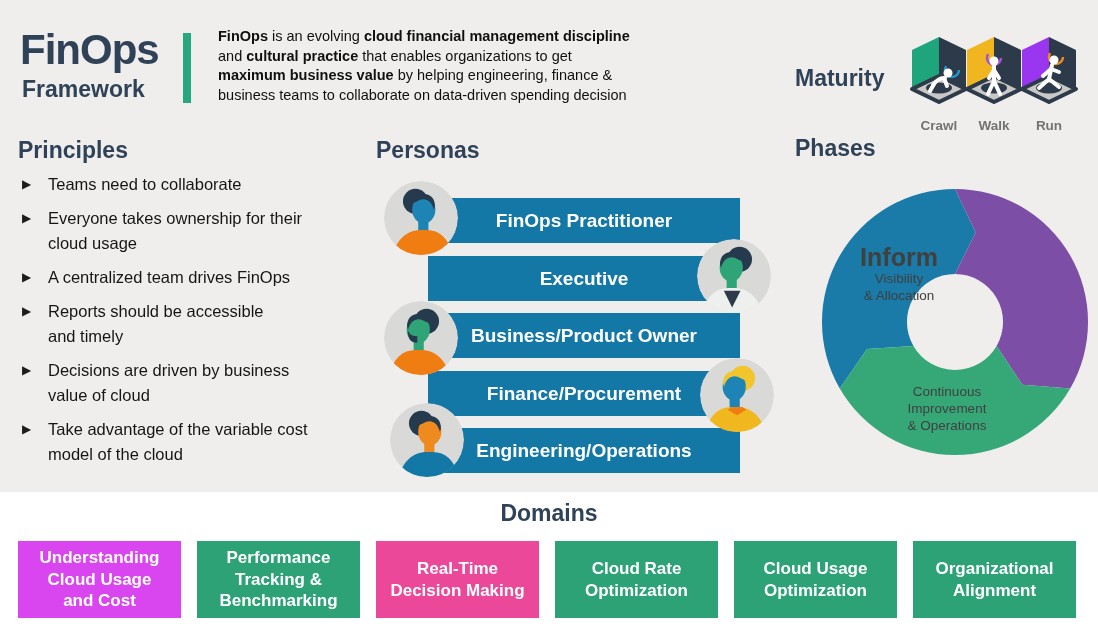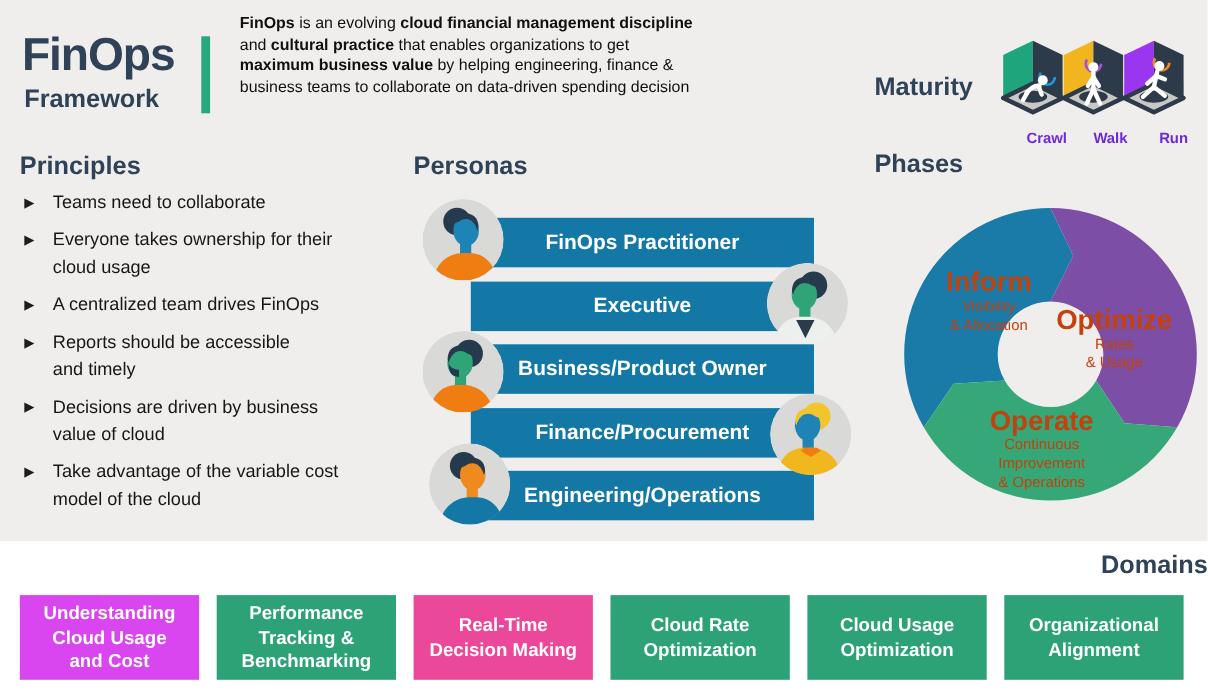--- a/index.html
+++ b/index.html
@@ -4,54 +4,54 @@
 <style>
   html,body{margin:0;padding:0;background:#fff;}
   .stage{position:relative;width:1098px;height:632px;overflow:hidden;
          font-family:"Liberation Sans","DejaVu Sans",sans-serif;background:#ffffff;}
   .top-bg{position:absolute;left:0;top:0;width:1098px;height:492px;background:#efeeec;}
   .h2{position:absolute;font-size:23px;font-weight:bold;color:#2f4257;margin:0;}
   
   .logo-title{position:absolute;left:20px;top:26px;font-size:42px;font-weight:bold;color:#2f4257;letter-spacing:-1px;}
   .logo-sub{position:absolute;left:22px;top:76px;font-size:23px;font-weight:bold;color:#2f4257;}
   .logo-bar{position:absolute;left:183px;top:33px;width:8px;height:70px;}
-  .description{position:absolute;left:218px;top:12px;width:470px;font-size:14.5px;line-height:19.5px;
+  .description{position:absolute;left:218px;top:27px;width:470px;font-size:14.5px;line-height:19.5px;
                color:#101010;white-space:pre-line;margin:0;}
   .description b{font-weight:bold;}
   
   .maturity-title{left:795px;top:45px;font-size:23px;margin-top:20px;}
   .maturity-icons{position:absolute;left:908px;top:36px;display:flex;}
   .maturity-icons svg{display:block;}
   .maturity-icons svg + svg{margin-left:-7px;}
   .maturity-labels{position:absolute;left:908px;top:118px;display:flex;}
-  .maturity-labels span{display:inline-block;width:62px;text-align:right;font-size:13.5px;
-                        font-weight:bold;color:#6d28d9;}
+  .maturity-labels span{display:inline-block;width:62px;text-align:center;font-size:13.5px;
+                        font-weight:bold;color:#737373;}
   .maturity-labels span + span{margin-left:-7px;}
   
   .principles-title{left:18px;top:137px;}
   .principles-list{position:absolute;left:18px;top:172px;width:350px;list-style:none;margin:0;padding:0;}
   .principles-list li{position:relative;padding-left:30px;margin-bottom:9px;font-size:16.5px;
                       line-height:25px;color:#161616;}
   .principles-list .bullet{position:absolute;left:4px;top:0;font-size:12px;color:#1c1c1c;}
   .principles-list .ptext{white-space:pre-line;}
   
   .personas-title{left:376px;top:137px;}
   .persona-bar{position:absolute;left:428px;width:312px;height:45px;display:flex;align-items:center;
                justify-content:center;color:#fff;font-size:19px;font-weight:bold;}
   .avatar{position:absolute;width:74px;height:74px;z-index:3;}
   .avatar.flip{transform:scaleX(-1);}
   
   .phases-title{left:795px;top:135px;}
   .donut-wrap{position:absolute;left:815px;top:182px;width:280px;height:280px;}
   .donut-wrap svg{position:absolute;left:0;top:0;}
-  .phase-label{position:absolute;transform:translate(-50%,-50%);text-align:center;color:#c2410c;z-index:2;}
+  .phase-label{position:absolute;transform:translate(-50%,-50%);text-align:center;color:#404040;z-index:2;}
   .phase-label .pname{font-size:25px;font-weight:bold;line-height:26px;}
   .phase-label .psub{font-size:13.5px;line-height:17px;white-space:pre-line;}
   
-  .domains-title{left:0;top:500px;width:1098px;text-align:right;font-size:23px;}
+  .domains-title{left:0;top:500px;width:1098px;text-align:center;font-size:23px;}
   .domain-box{position:absolute;top:541px;width:163px;height:77px;display:flex;align-items:center;
               justify-content:center;text-align:center;color:#fff;font-size:17px;font-weight:bold;
               line-height:21.5px;white-space:pre-line;}
 </style>
 </head>
 <body>
 
 <div class="stage">
   <div class="top-bg"></div>
 
@@ -230,27 +230,21 @@
     <svg width="280" height="280" viewBox="0 0 280 280">
       <path fill="#1a7aa8" d="M24.8,206.5 A133,133 0 0 1 140.0,7.0 L160.7,50.4 L140.0,92.0 A48,48 0 0 0 98.4,164.0 L52.0,166.9 Z"></path>
       <path fill="#7d4ea5" d="M140.0,7.0 A133,133 0 0 1 255.2,206.5 L207.3,202.7 L181.6,164.0 A48,48 0 0 0 140.0,92.0 L160.7,50.4 Z"></path>
       <path fill="#36a877" d="M255.2,206.5 A133,133 0 0 1 24.8,206.5 L52.0,166.9 L98.4,164.0 A48,48 0 0 0 181.6,164.0 L207.3,202.7 Z"></path>
     </svg>
     <div class="phase-label" style="left:84px;top:92px;">
       <div class="pname">Inform</div>
       <div class="psub">Visibility
 &amp; Allocation</div>
     </div>
-    <div class="phase-label" style="left:198px;top:126px;">
-      <div class="pname">Optimize</div>
-      <div class="psub">Rates
-&amp; Usage</div>
-    </div>
     <div class="phase-label" style="left:132px;top:226px;">
-      <div class="pname">Operate</div>
       <div class="psub">Continuous Improvement
 &amp; Operations</div>
     </div>
   </div>
 
   <h2 class="h2 domains-title">Domains</h2>
   <div class="domain-box" style="left: 18px; background: #d946ef;"><span>Understanding
 Cloud Usage
 and Cost</span></div>
   <div class="domain-box" style="left: 197px; background: rgb(45, 162, 119);"><span>Performance

